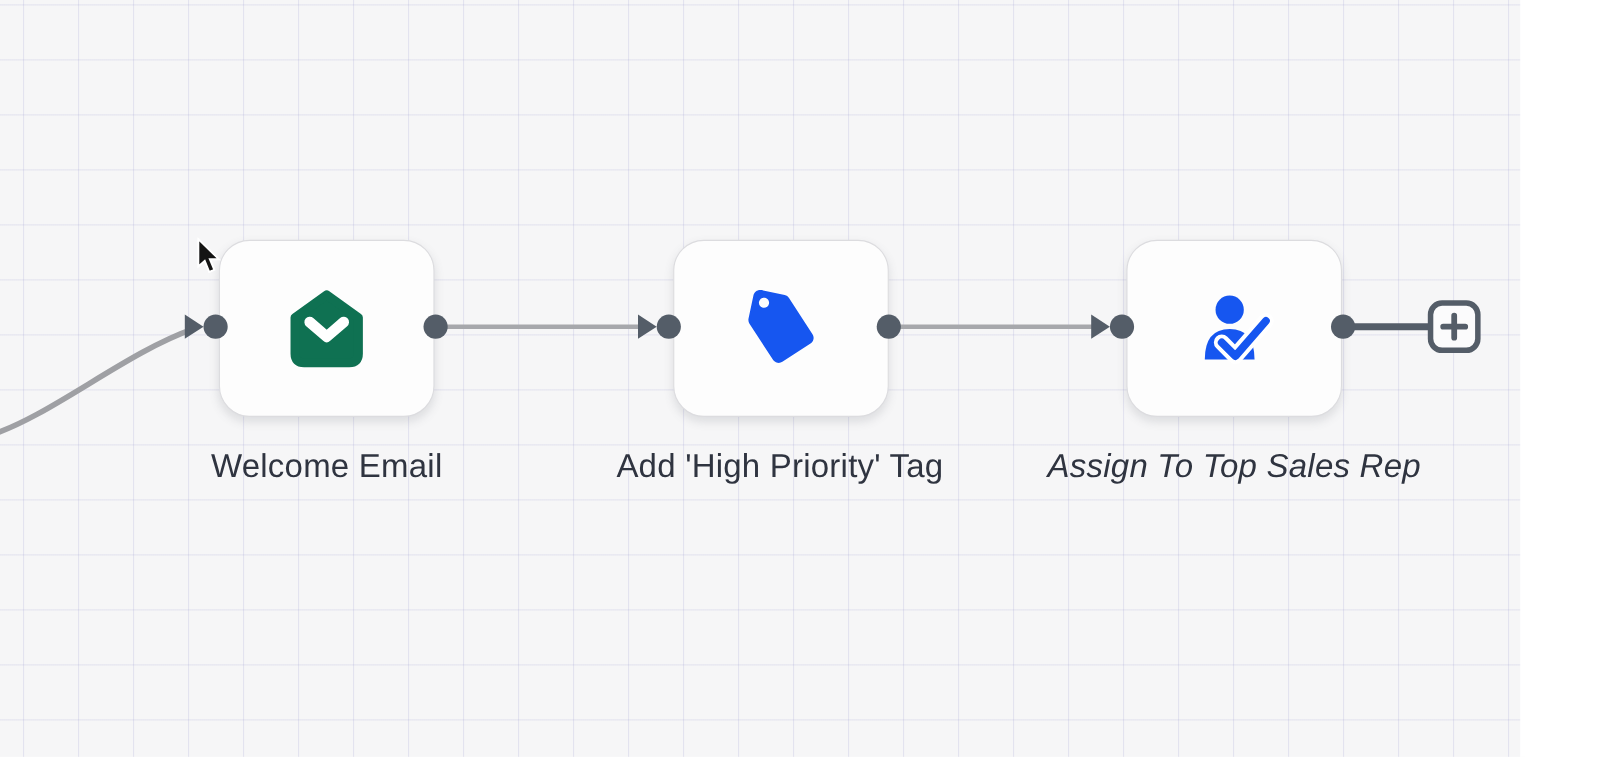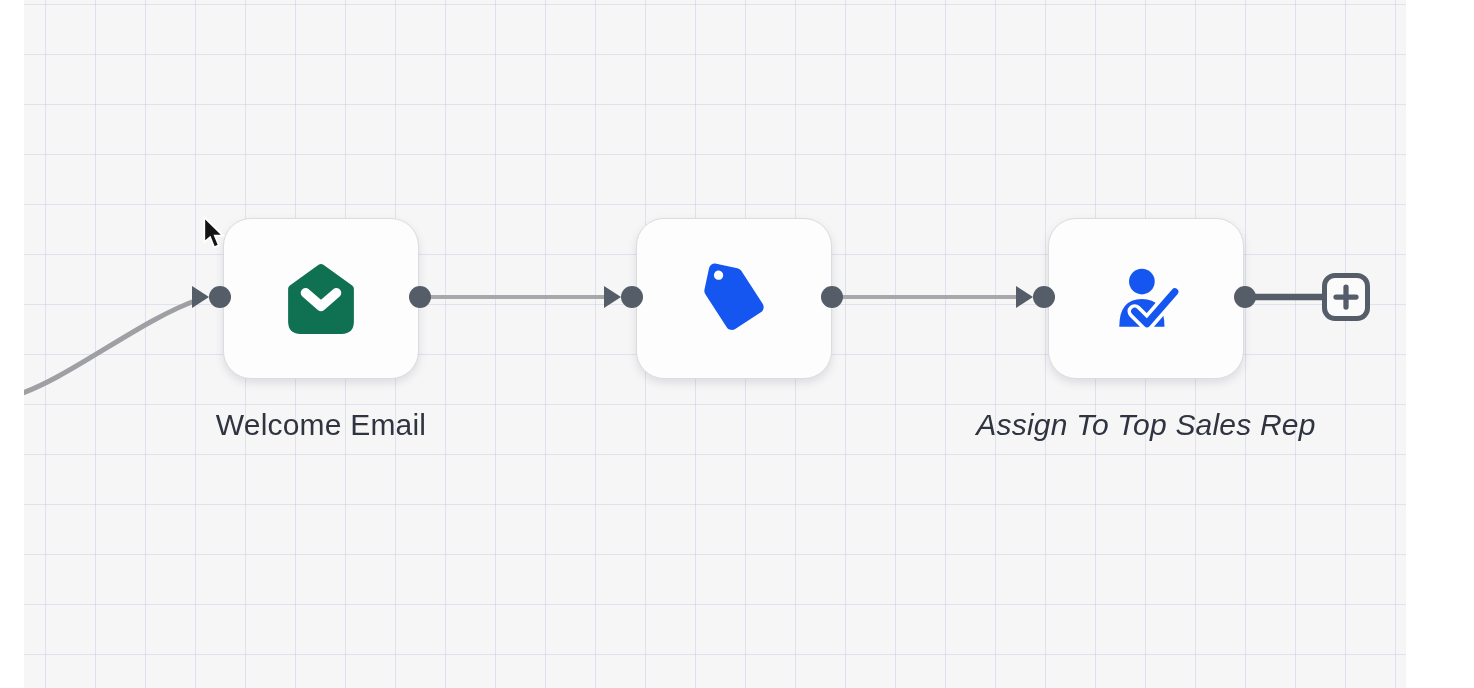--- a/index.html
+++ b/index.html
@@ -8,21 +8,20 @@
     font-family:"Liberation Sans","DejaVu Sans",sans-serif;
   }
   #canvas{
     position:relative;width:1382px;height:688px;overflow:hidden;
     background-color:#f6f6f7;
     background-image:
       linear-gradient(to right, rgba(170,170,215,.28) 1px, transparent 1px),
       linear-gradient(to bottom, rgba(170,170,215,.28) 1px, transparent 1px);
     background-size:50px 50px;
     background-position:21px 4px;
-    margin-left:24px;
   }
   .node{
     position:absolute;top:218px;width:196px;height:161px;
     background:#fdfdfd;border:1.5px solid #dcdcdf;border-radius:28px;
     box-sizing:border-box;
     box-shadow:0 4px 9px rgba(90,95,105,.16);
   }
   .node .icon{
     position:absolute;left:50%;top:50%;transform:translate(-50%,-50%);
     width:74px;height:74px;display:block;
@@ -53,20 +52,21 @@
   </div>
   <div class="node-label" style="left:297px;">Welcome Email</div>
 
   <div class="node" style="left:612px;">
     <svg class="icon" viewBox="0 0 24 24">
       <g transform="rotate(12 12 12)">
         <path fill="#1656f0" fill-rule="evenodd" d="M21.41 11.58l-9-9C12.05 2.22 11.55 2 11 2H4c-1.1 0-2 .9-2 2v7c0 .55.22 1.05.59 1.42l9 9c.36.36.86.58 1.41.58.55 0 1.05-.22 1.41-.59l7-7c.37-.36.59-.86.59-1.41 0-.55-.22-1.06-.59-1.42zM5.5 7C4.67 7 4 6.33 4 5.5S4.67 4 5.5 4 7 4.67 7 5.5 6.33 7 5.5 7z"></path>
       </g>
     </svg>
   </div>
+  <div class="node-label" style="left:709px;">Add 'High Priority' Tag</div>
 
   <div class="node" style="left:1024px;">
     <svg class="icon" viewBox="0 0 72 72">
       <circle cx="32" cy="19" r="12.5" fill="#1656f0"></circle>
       <path d="M10 63 Q10 36 32 36 Q54 36 54 63 Z" fill="#1656f0"></path>
       <path d="M25 48 L37 60 L64 29" fill="none" stroke="#ffffff" stroke-width="14" stroke-linecap="round" stroke-linejoin="round"></path>
       <path d="M25 48 L37 60 L64 29" fill="none" stroke="#1656f0" stroke-width="7" stroke-linecap="round" stroke-linejoin="round"></path>
     </svg>
   </div>
   <div class="node-label" style="left:1122px;font-style:italic;">Assign To Top Sales Rep</div>

